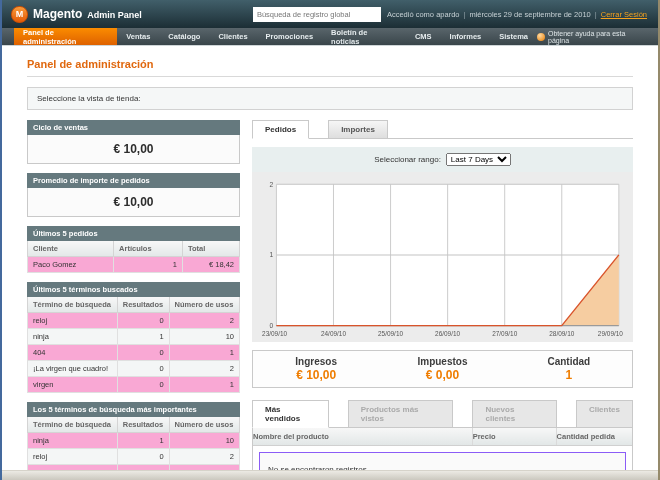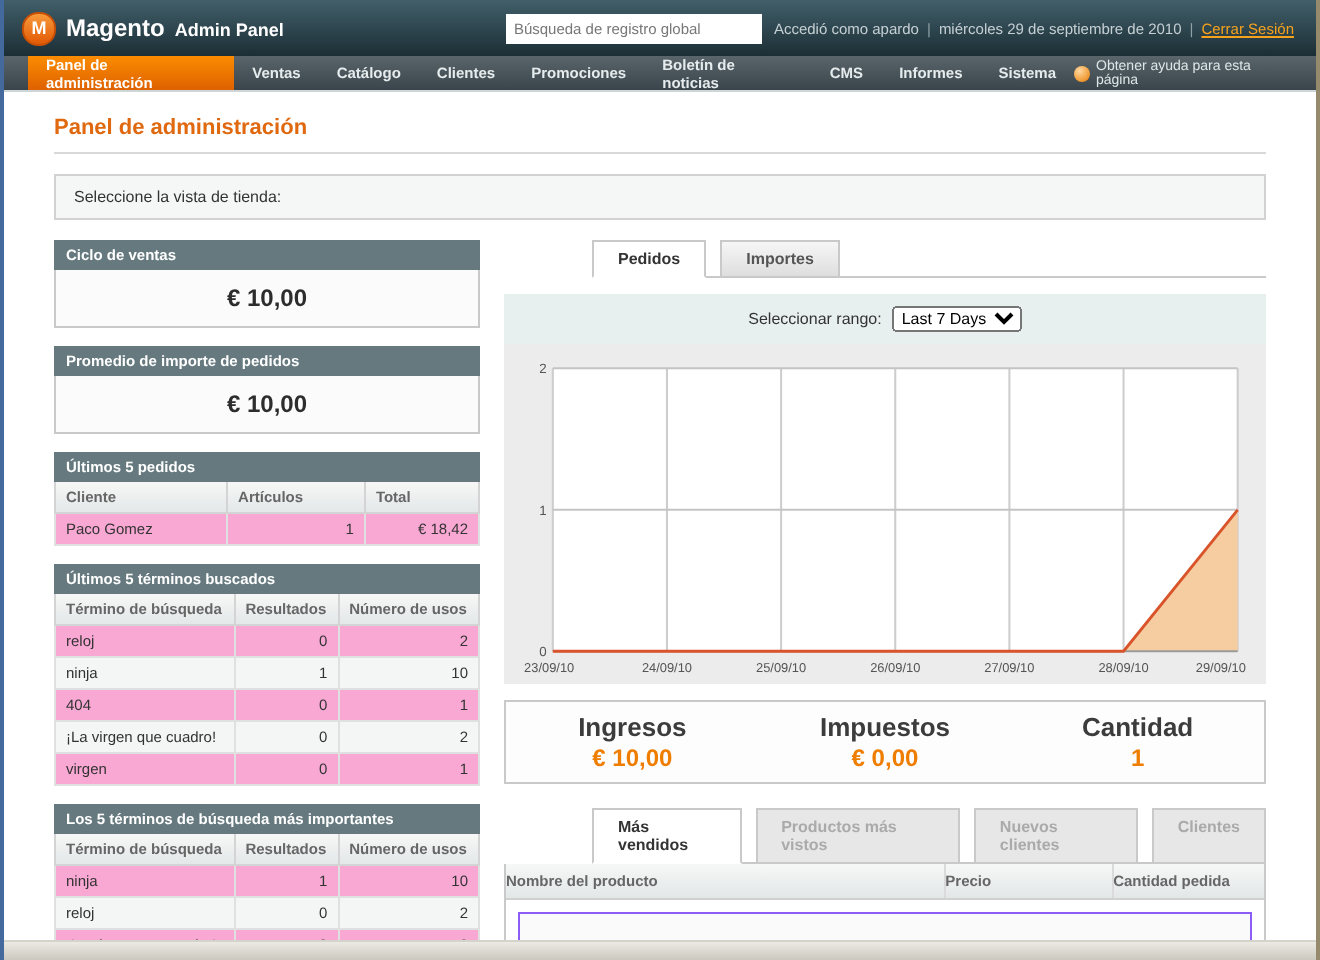--- a/index.html
+++ b/index.html
@@ -40,34 +40,34 @@
   .side-head{background:#65797e;color:#fff;font-size:7.5px;font-weight:bold;padding:3px 6px;}
   .side-body{border:1px solid #c9c9c9;border-top:0;background:#fbfbfb;text-align:center;font-size:12px;
     font-weight:bold;color:#2d2d2d;padding:7px 0;}
   .side-table{width:100%;border-collapse:collapse;font-size:7.5px;}
   .side-table th{background:linear-gradient(#f7f7f7,#e3e8e8);color:#666;text-align:left;font-weight:bold;
     padding:3px 5px;border:1px solid #d4d4d4;border-top:0;}
   .side-table td{padding:3px 5px;border:1px solid #e0e0e0;color:#333;background:#f9a8d4;}
   .side-table tbody tr:nth-child(even) td{background:#f4f6f6;}
   .side-table td.num{text-align:right;}
   
-  .tab-strip{display:flex;gap:7px;border-bottom:1px solid #c9c9c9;margin-left:44px;}
+  .tab-strip{display:flex;gap:19px;border-bottom:1px solid #c9c9c9;}
   .tab{font-size:8px;font-weight:bold;padding:4px 12px;border:1px solid #c9c9c9;border-bottom:none;
     background:linear-gradient(#f6f6f6,#dedede);color:#555;cursor:pointer;position:relative;}
   .tab.active{background:#fff;color:#333;margin-bottom:-1px;border-bottom:1px solid #fff;}
   .tab.disabled{color:#aaa;background:#e7e7e7;cursor:default;}
   
   .range-bar{margin-top:8px;background:#e8efef;padding:6px 8px;display:flex;justify-content:center;
     align-items:center;gap:5px;font-size:8px;color:#333;}
   .chart-wrap{background:#ececec;padding:6px 8px 2px;}
   #chart-svg{display:block;width:100%;height:auto;}
   
   .stats-box{margin-top:8px;border:1px solid #c9c9c9;background:#fdfdfd;display:flex;padding:5px 0;}
   .stat{flex:1;text-align:center;}
-  .stat-label{font-size:13px;font-weight:bold;color:#3c3c3c;}
+  .stat-label{font-size:10px;font-weight:bold;color:#3c3c3c;}
   .stat-value{font-size:12px;font-weight:bold;color:#ef7d00;margin-top:1px;}
   
   .bottom-tabs{margin-top:12px;}
   .grid-panel{border:1px solid #c9c9c9;border-top:0;background:#fff;}
   .grid-table{width:100%;border-collapse:collapse;font-size:7.5px;table-layout:fixed;}
   .grid-table th{background:linear-gradient(#f7f7f7,#e2e7e7);color:#666;text-align:left;font-weight:bold;
     padding:4px 0;border-bottom:1px solid #d0d0d0;border-right:1px solid #dadada;margin-top:35px;}
   .grid-table th:last-child{border-right:none;}
   .col-0{width:58%;} .col-1{width:22%;} .col-2{width:20%;}
   .empty-row{margin:6px;border:1px solid #8b5cf6;background:#fafafa;padding:12px 8px 28px;

